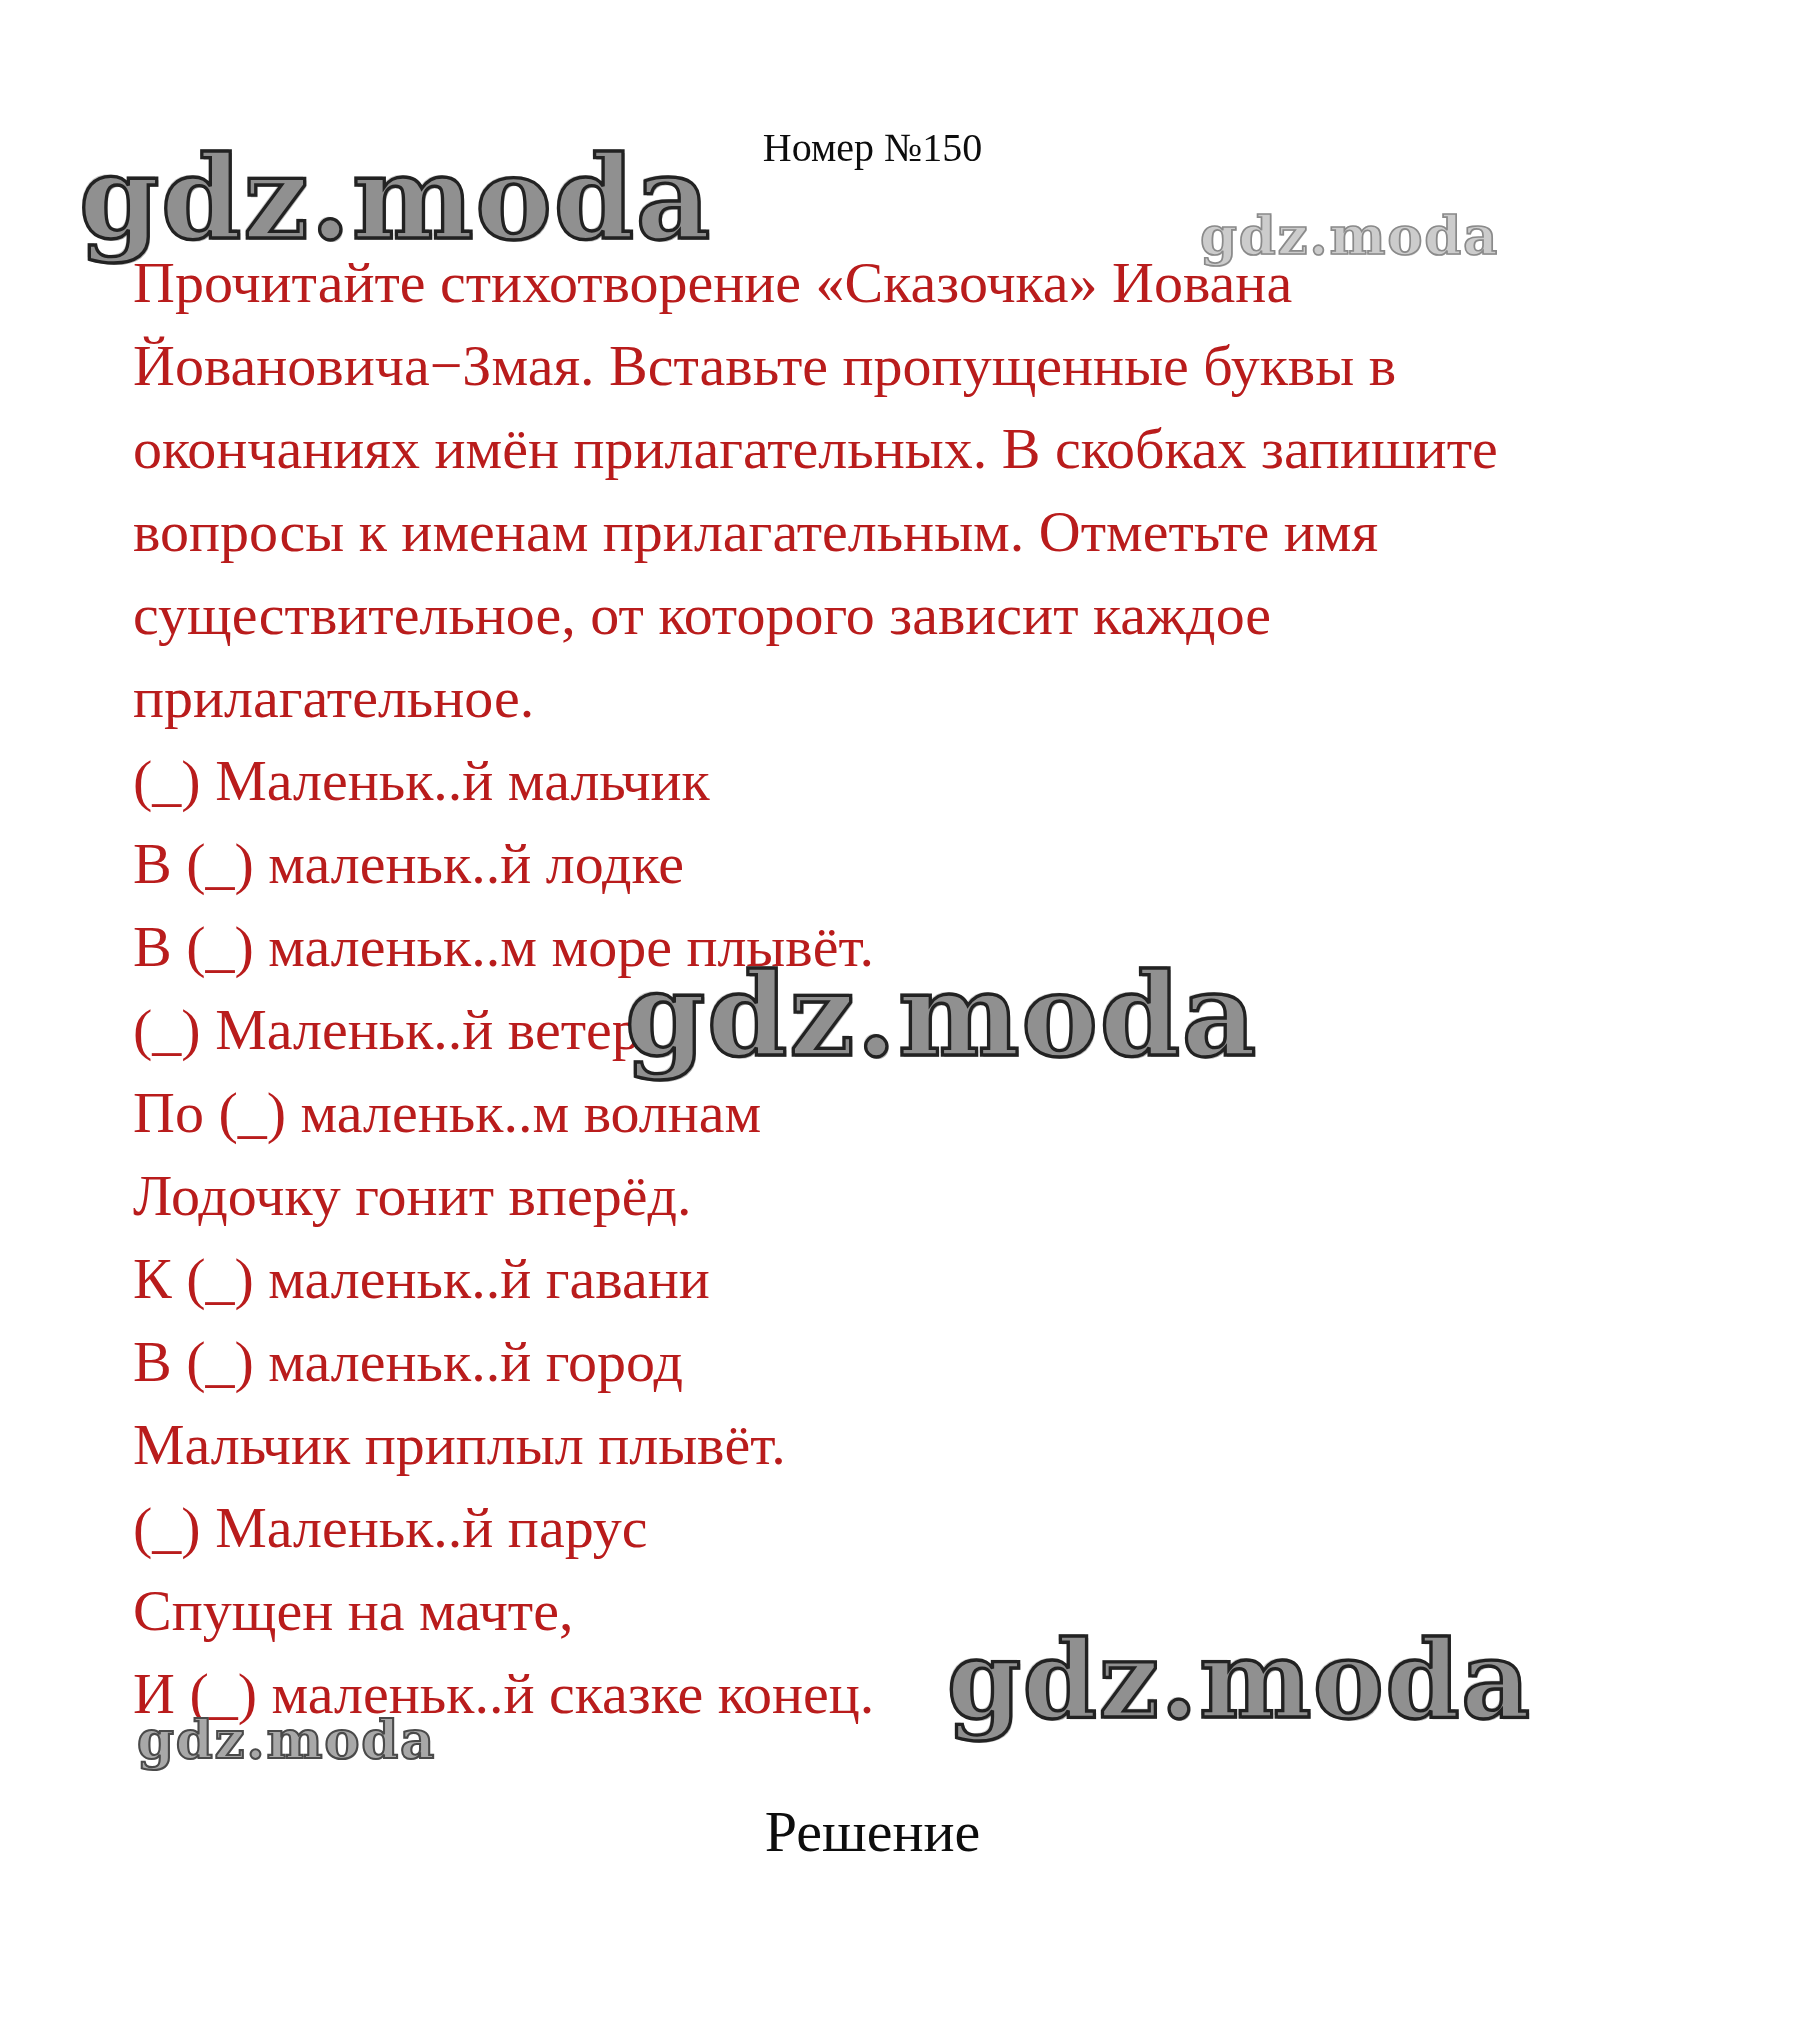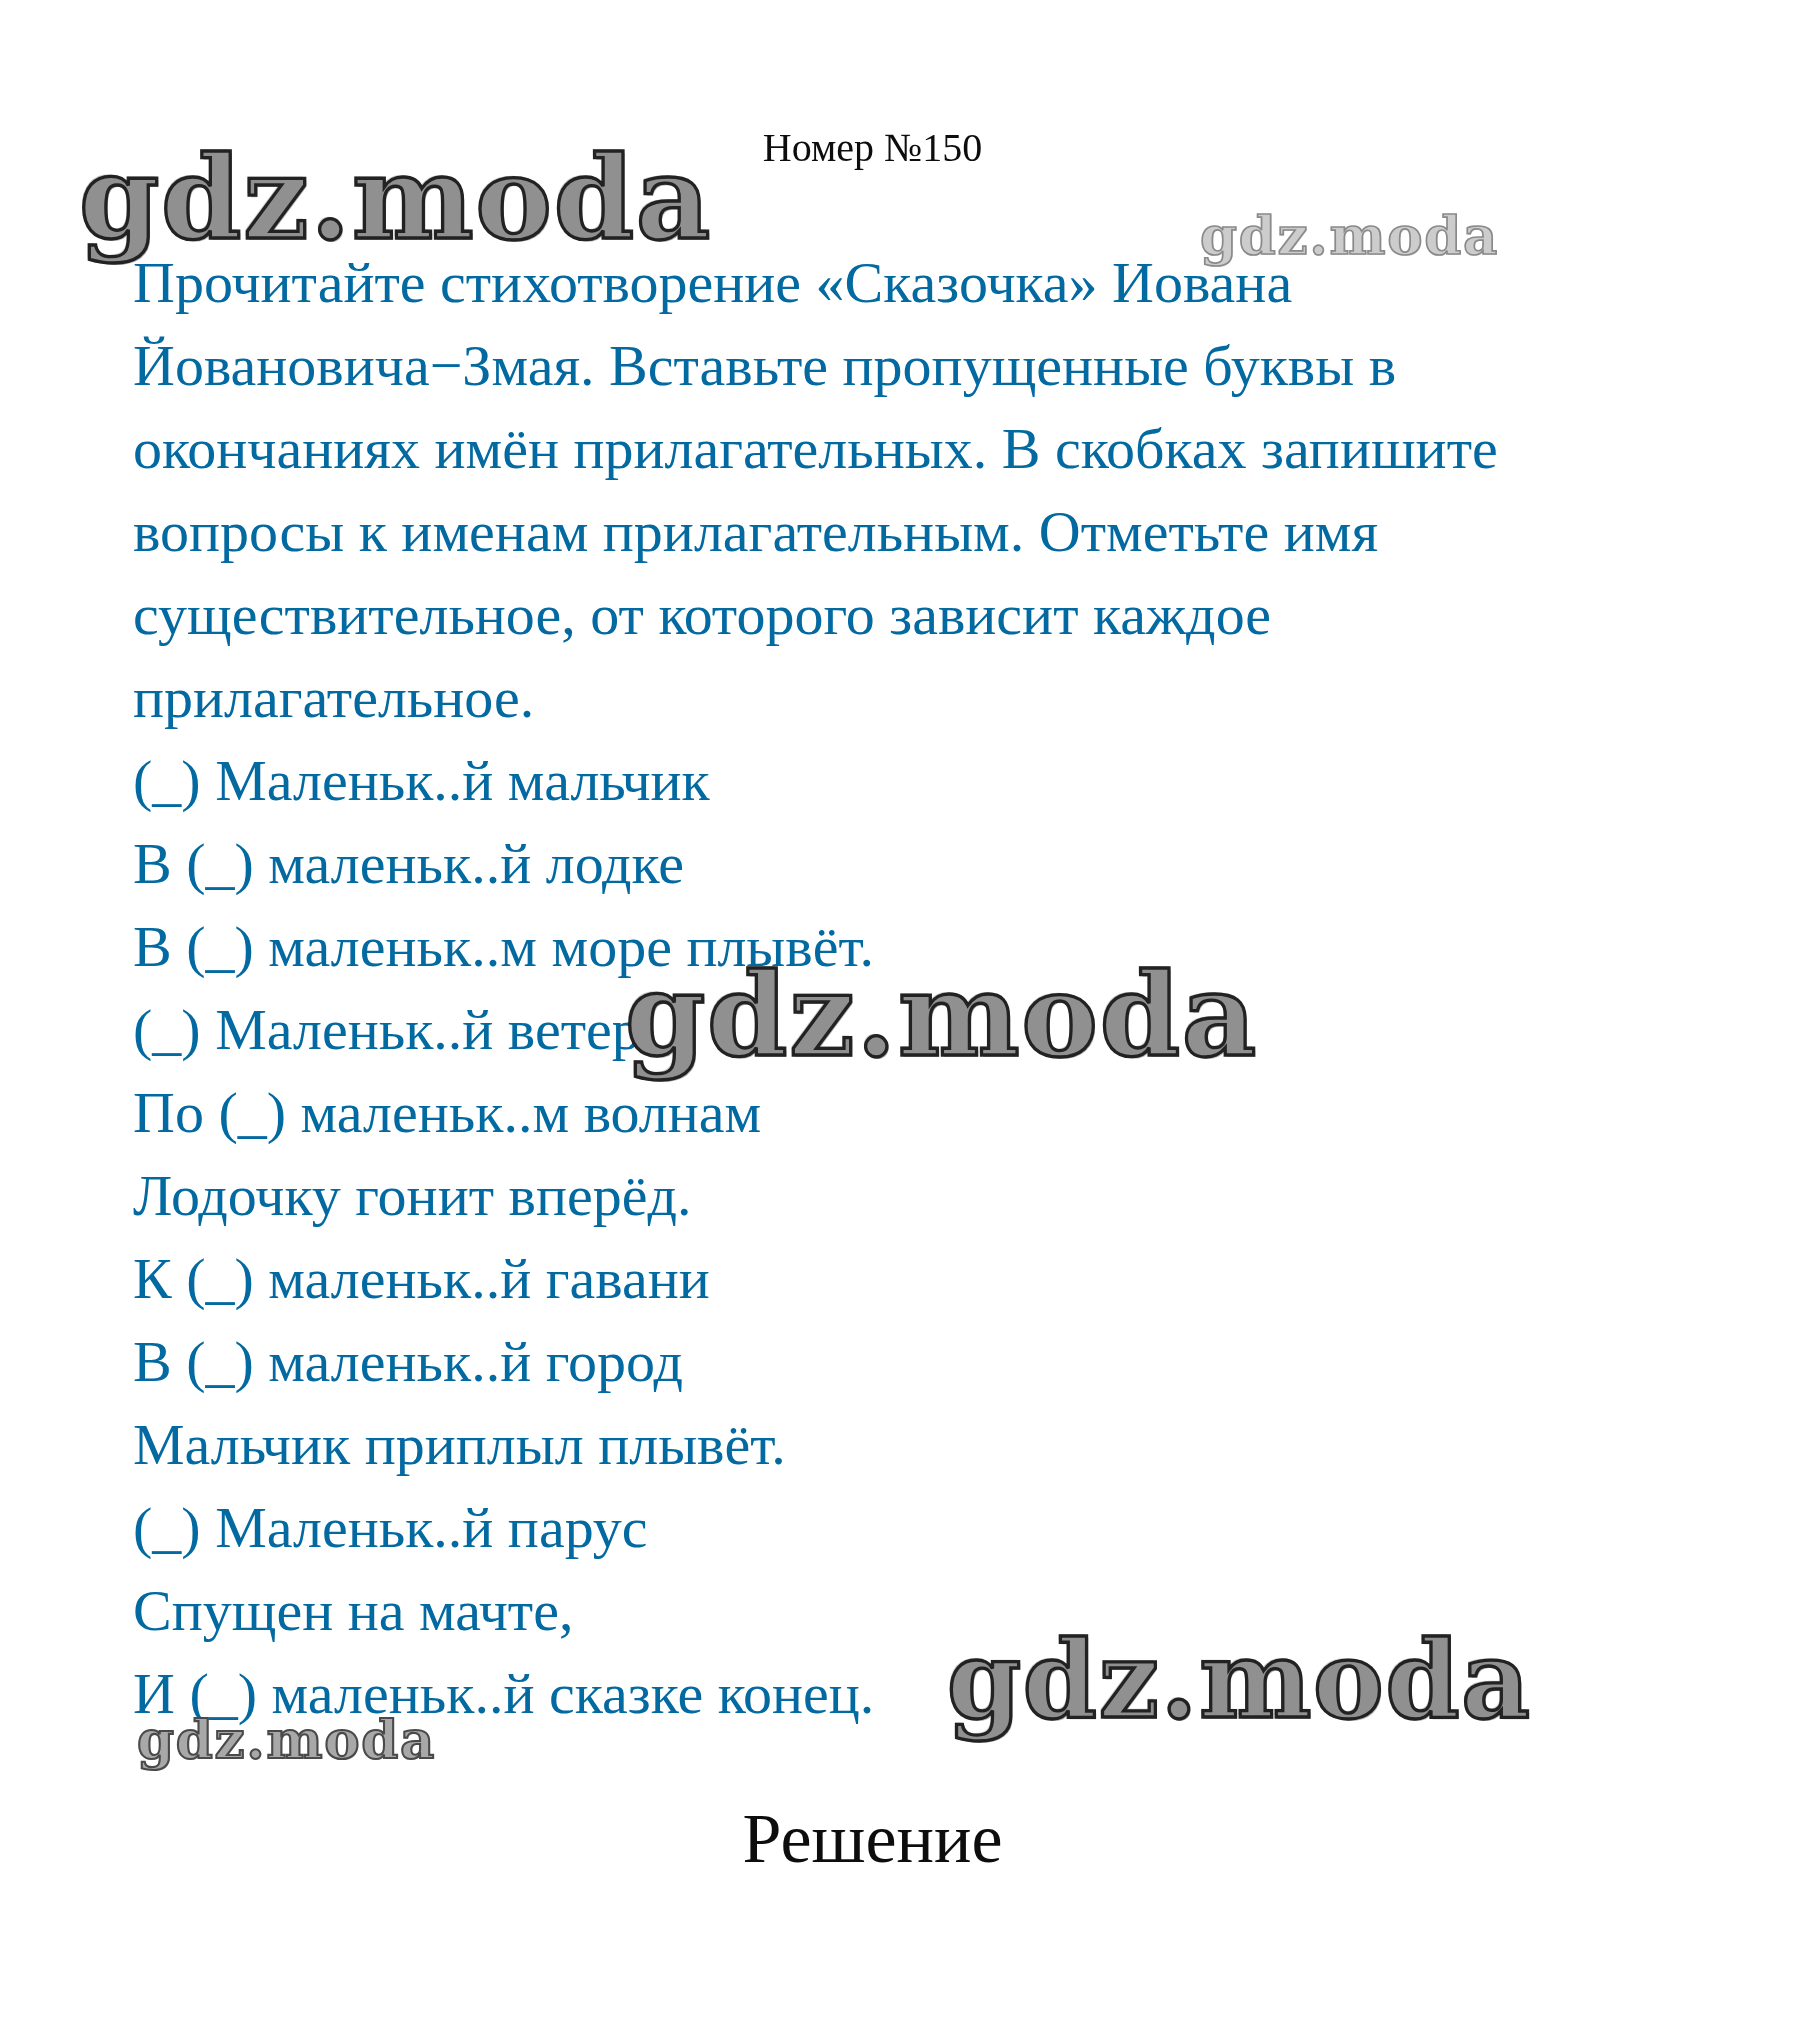--- a/index.html
+++ b/index.html
@@ -25,34 +25,34 @@
     font-size: 40px;
     line-height: 1.15;
     color: #0d0d0d;
     white-space: nowrap;
   }
   .text-block {
     position: absolute;
     top: 241px;
     left: 133px;
     font-size: 58px;
-    color: #0369a1;
+    color: #b91c1c;
   }
   .line {
     line-height: 83px;
     height: 83px;
     white-space: nowrap;
   }
   .solution-heading {
     position: absolute;
     top: 1799px;
     left: 0;
     width: 1745px;
     text-align: center;
-    font-size: 70px;
+    font-size: 58px;
     line-height: 1.15;
     color: #0d0d0d;
     white-space: nowrap;
   }
   
   .wm {
     position: absolute;
     font-family: "DejaVu Serif", serif;
     font-weight: bold;
     line-height: 1;

